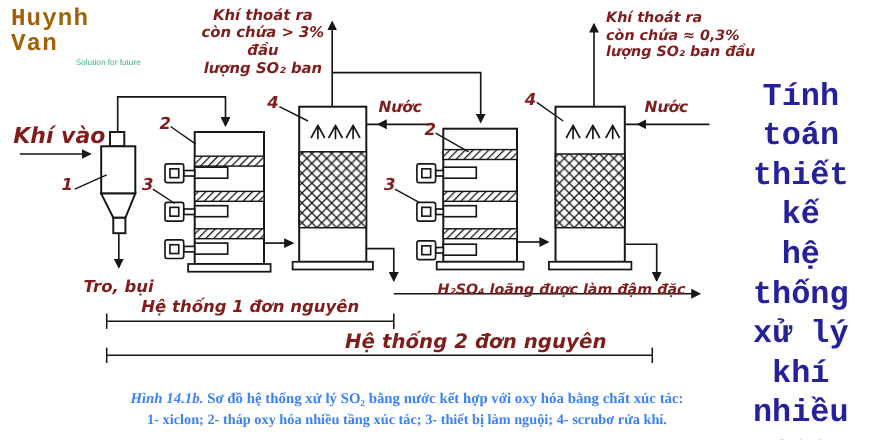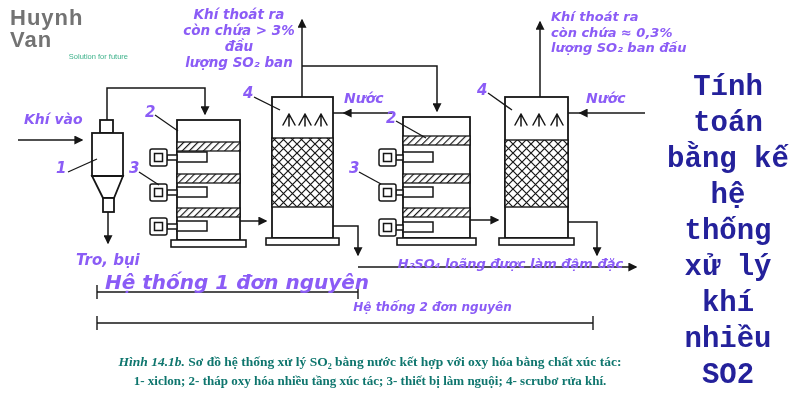--- a/index.html
+++ b/index.html
@@ -3,59 +3,59 @@
 <meta charset="utf-8">
 <style>
   html,body{margin:0;padding:0;background:#ffffff;}
   #stage{
     position:relative;width:800px;height:400px;background:#ffffff;overflow:hidden;
     font-family:"DejaVu Sans",sans-serif;color:#161616;
   }
   svg{position:absolute;left:0;top:0;}
   .lbl{
     position:absolute;font-family:"DejaVu Sans",sans-serif;
-    font-style:italic;font-weight:700;color:#8b5cf6;white-space:nowrap;
+    font-style:italic;font-weight:700;color:#7f1d1d;white-space:nowrap;
   }
   .multi{white-space:normal;}
   
   .logo{position:absolute;left:10px;top:7px;width:118px;}
   .logo-title{
-    font-family:Liberation Sans, sans-serif;font-weight:700;font-size:22px;
-    letter-spacing:1px;color:#737373;line-height:22px;
+    font-family:Liberation Mono, monospace;font-weight:700;font-size:22px;
+    letter-spacing:1px;color:#a16207;line-height:22px;
   }
   .logo-tag{
     font-family:"Liberation Sans",sans-serif;font-size:7.5px;color:#3eb28b;
     text-align:right;margin-top:1px;
   }
   
   .headline{
     position:absolute;left:660px;top:70px;width:136px;text-align:center;
     font-family:Liberation Mono, monospace;font-weight:700;font-size:29px;
     line-height:36px;color:#24219b;
   }
   
   .note1{left:172px;top:6px;width:134px;text-align:center;font-size:13.5px;line-height:16px;}
   .note2{left:551px;top:9px;width:145px;text-align:left;font-size:13px;line-height:15.5px;}
   
-  .gasin{left:12px;top:111px;font-size:14px;margin-left:12px;}
+  .gasin{left:12px;top:111px;font-size:20px;}
   .ash{left:76px;top:251px;font-size:15px;}
   .water1{left:344px;top:90px;font-size:14px;}
   .water2{left:586px;top:90px;font-size:14px;}
-  .sys1{left:105px;top:270px;width:245px;text-align:center;font-size:20px;}
+  .sys1{left:105px;top:270px;width:245px;text-align:center;font-size:15px;}
   .acid{left:378px;top:256px;width:265px;text-align:center;font-size:13px;}
-  .sys2{left:300px;top:300px;width:265px;text-align:center;font-size:12px;}
+  .sys2{left:300px;top:300px;width:265px;text-align:center;font-size:18px;}
   .num{font-size:15px;}
   .n1{left:56px;top:159px;} .n2a{left:145px;top:103px;} .n3a{left:129px;top:159px;}
   .n4a{left:243px;top:84px;} .n2b{left:386px;top:109px;} .n3b{left:349px;top:159px;}
   .n4b{left:477px;top:81px;}
   
   .caption{
     position:absolute;left:40px;top:352px;width:660px;text-align:center;
     font-family:"Liberation Serif","DejaVu Serif",serif;font-weight:700;
-    font-size:13.5px;line-height:19px;color:#0f766e;
+    font-size:13.5px;line-height:19px;color:#3b82f6;
   }
   .cap-prefix{font-style:italic;}
   .caption .line2{font-size:13px;}
 </style>
 </head>
 <body>
 
 <div id="stage">
 
   <svg width="800" height="400" viewBox="0 0 800 400">
@@ -186,21 +186,21 @@
   </svg>
 
   <div class="logo">
     <div class="logo-title">Huynh Van</div>
     <div class="logo-tag">Solution for future</div>
   </div>
 
   <div class="headline">
     <div>Tính</div>
     <div>toán</div>
-    <div>bằng kế</div>
+    <div>thiết kế</div>
     <div>hệ</div>
     <div>thống</div>
     <div>xử lý</div>
     <div>khí nhiều</div>
     <div>SO2</div>
   </div>
 
   <div class="lbl multi note1">
     <div>Khí thoát ra</div>
     <div>còn chứa &gt; 3%</div>

